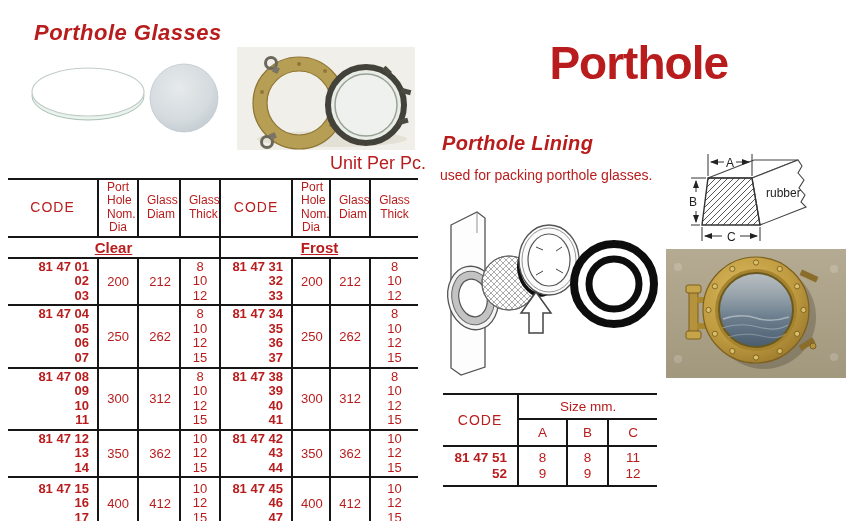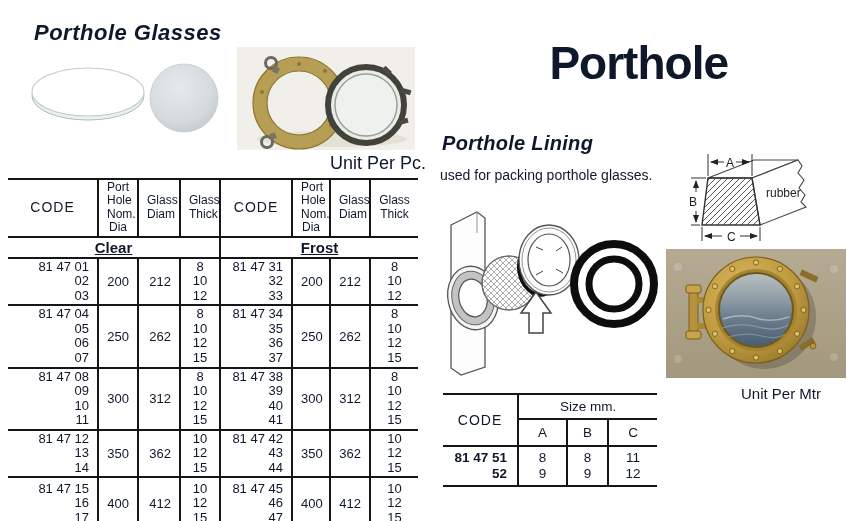--- a/index.html
+++ b/index.html
@@ -1,18 +1,18 @@
 <!DOCTYPE html>
 <html><head>
 <meta charset="utf-8">
 <style>
   html,body { margin:0; padding:0; background:#e8e8e8; }
   .sheet {
     position:relative; width:847px; height:521px; background:#ffffff;
-    font-family:"Liberation Sans", sans-serif; color:#0f172a; overflow:hidden;
+    font-family:"Liberation Sans", sans-serif; color:#b91c1c; overflow:hidden;
     margin:0 auto;
   }
   .abs { position:absolute; }
 
   
   .glasses-title { left:34px; top:20px; font-size:22px; font-weight:bold; font-style:italic; letter-spacing:0.5px; }
   .porthole-title { left:428px; top:36px; width:300px; text-align:right; font-size:46px; font-weight:bold; letter-spacing:-1px; }
   .lining-title { left:442px; top:132px; font-size:20px; font-weight:bold; font-style:italic; letter-spacing:0.3px; }
   .lining-desc { left:440px; top:167px; font-size:14px; }
   .unit-pc { left:298px; top:153px; width:128px; text-align:right; font-size:18px; }
@@ -20,21 +20,21 @@
 
   
   .gwrap { left:8px; top:178px; }
   table.gtable { border-collapse:collapse; table-layout:fixed; width:410px; font-size:13px; border-bottom:2px solid #161616; }
   table.gtable tr { border-top:2px solid #161616; }
   table.gtable th, table.gtable td { border-left:2px solid #161616; padding:1px 8px; vertical-align:middle; }
   table.gtable th:first-child, table.gtable td:first-child { border-left:none; }
   .hdr { font-weight:normal; font-size:12px; line-height:1.12; text-align:center; white-space:pre-line; }
   .hdr-code { font-size:14px; letter-spacing:1px; }
   .section-cell { text-align:center; font-weight:bold; font-size:15px; text-decoration:underline; }
-  td.code { text-align:right; padding-right:13px; font-weight:normal; white-space:pre-line; line-height:1.12; }
+  td.code { text-align:right; padding-right:13px; font-weight:bold; white-space:pre-line; line-height:1.12; }
   td.num { text-align:right; }
   td.thick { text-align:center; white-space:pre-line; line-height:1.12; }
 
   
   .lwrap { left:443px; top:393px; }
   table.ltable { border-collapse:collapse; table-layout:fixed; width:214px; font-size:13.5px; border-bottom:2px solid #161616; }
   table.ltable tr { border-top:2px solid #161616; }
   table.ltable th, table.ltable td { border-left:2px solid #161616; padding:1px 10px; vertical-align:middle; font-weight:normal; }
   .nbl { border-left:none !important; }
   table.ltable td.code { text-align:right; padding-right:10px; font-weight:bold; white-space:pre-line; line-height:1.15; }
@@ -373,21 +373,20 @@
       </g>
       <g fill="#ffffff" opacity="0.16">
         <circle cx="12" cy="18" r="4"></circle>
           <circle cx="168" cy="20" r="4"></circle>
         <circle cx="12" cy="110" r="4"></circle>
           <circle cx="168" cy="108" r="4"></circle>
       </g>
     </svg>
   </div>
 
-  <div class="abs unit-mtr">Unit Per Mtr</div>
 
   <div class="abs lwrap">
     <table class="ltable">
       <colgroup>
         <col style="width:75px">
           <col style="width:49px">
           <col style="width:41px">
           <col style="width:49px">
       </colgroup>
       <tbody>

